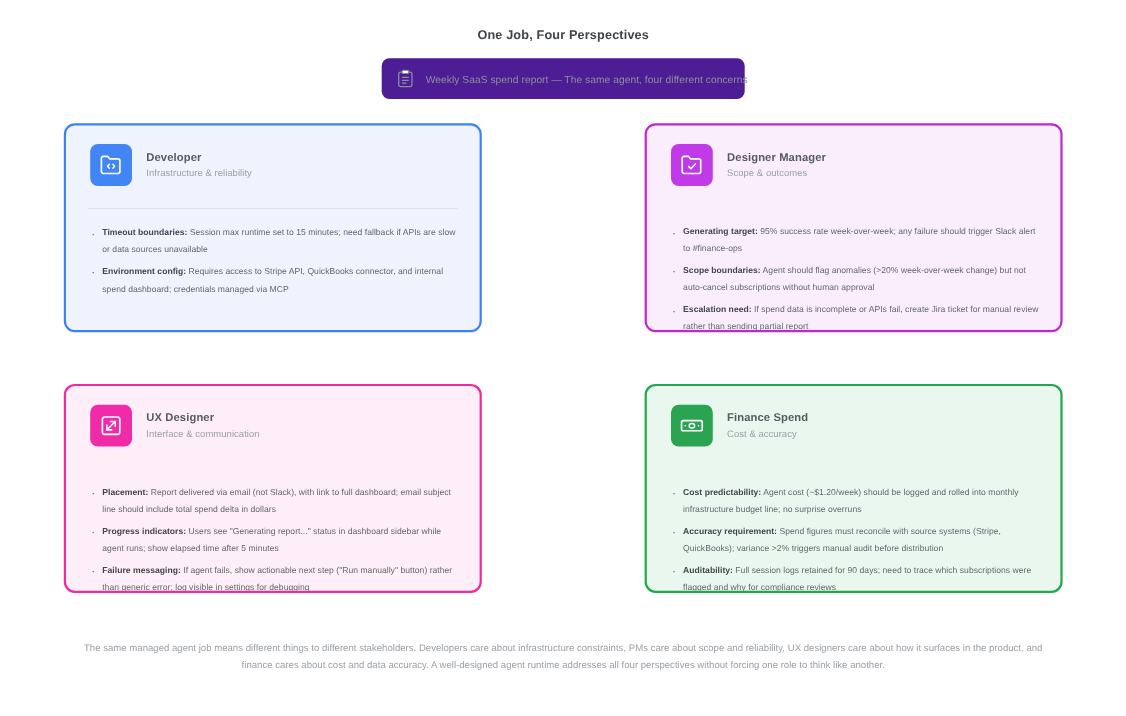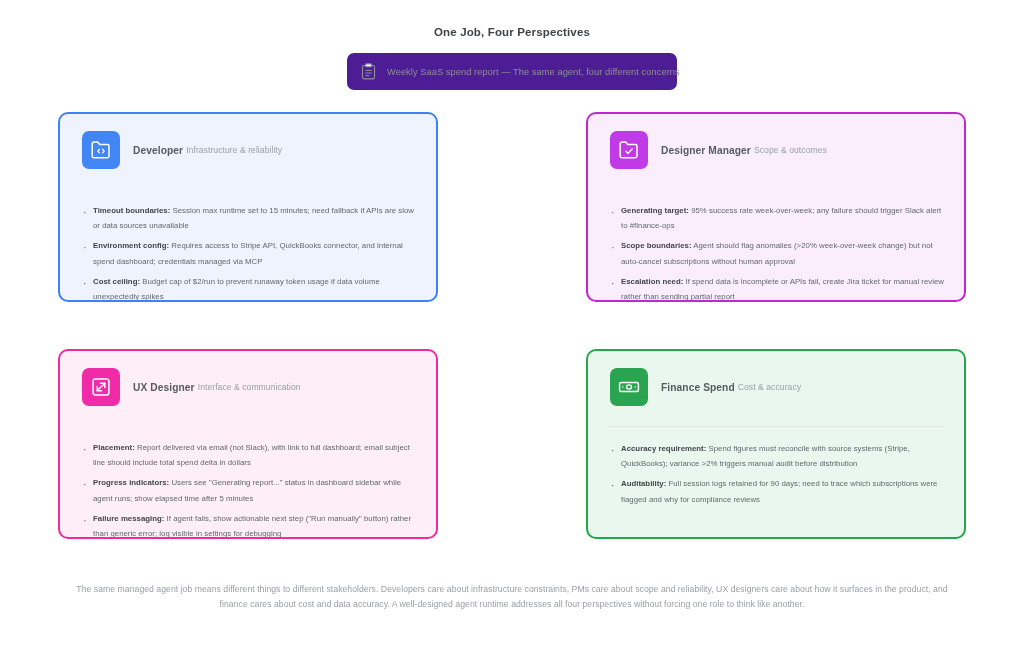--- a/index.html
+++ b/index.html
@@ -84,21 +84,21 @@
   }
   .card-icon {
     flex: 0 0 auto;
     width: 38px; height: 38px;
     border-radius: 7px;
     display: flex;
     align-items: center;
     justify-content: center;
   }
   .card-icon svg { display: block; }
-  .card-titles { display: flex; flex-direction: row; gap: 3px; justify-content: center; }
+  .card-titles { display: flex; flex-direction: column; gap: 3px; justify-content: center; }
   .card-title {
     font-size: 10.2px;
     font-weight: bold;
     color: #555b61;
     letter-spacing: 0.1px;
   }
   .card-sub {
     font-size: 8.6px;
     color: #9aa0a6;
     letter-spacing: 0.05px;
@@ -198,21 +198,20 @@
         </span>
         <span class="card-titles">
           <span class="card-title">Developer</span>
           <span class="card-sub">Infrastructure &amp; reliability</span>
         </span>
       </div>
       <div class="divider"></div>
       <ul class="bullets">
         <li><b>Timeout boundaries:</b><span> Session max runtime set to 15 minutes; need fallback if APIs are slow or data sources unavailable</span></li>
         <li><b>Environment config:</b><span> Requires access to Stripe API, QuickBooks connector, and internal spend dashboard; credentials managed via MCP</span></li>
-        <li><b>Cost ceiling:</b><span> Budget cap of $2/run to prevent runaway token usage if data volume unexpectedly spikes</span></li>
       </ul>
     </div>
 
     <div class="card pm">
       <div class="card-head">
         <span class="card-icon">
           <svg width="24" height="24" viewBox="0 0 24 24" fill="none" xmlns="http://www.w3.org/2000/svg">
             <path d="M3.2 5.8a1.7 1.7 0 0 1 1.7-1.7h3.9l1.9 2.3h7.6a1.7 1.7 0 0 1 1.7 1.7v9.9a1.7 1.7 0 0 1-1.7 1.7H4.9a1.7 1.7 0 0 1-1.7-1.7V5.8z" stroke="#ffffff" stroke-width="1.5" stroke-linejoin="round"></path>
             <path d="M9 13.3l2.1 2.1 4-4.4" stroke="#ffffff" stroke-width="1.4" stroke-linecap="round" stroke-linejoin="round"></path>
           </svg>
@@ -263,20 +262,21 @@
             <circle cx="18.1" cy="12" r="0.72" fill="#ffffff"></circle>
           </svg>
         </span>
         <span class="card-titles">
           <span class="card-title">Finance Spend</span>
           <span class="card-sub">Cost &amp; accuracy</span>
         </span>
       </div>
       <div class="divider"></div>
       <ul class="bullets">
+        <li><b>Cost predictability:</b><span> Agent cost (~$1.20/week) should be logged and rolled into monthly infrastructure budget line; no surprise overruns</span></li>
         <li><b>Accuracy requirement:</b><span> Spend figures must reconcile with source systems (Stripe, QuickBooks); variance &gt;2% triggers manual audit before distribution</span></li>
         <li><b>Auditability:</b><span> Full session logs retained for 90 days; need to trace which subscriptions were flagged and why for compliance reviews</span></li>
       </ul>
     </div>
 
   </div>
 
   <div class="footer">
     <p>The same managed agent job means different things to different stakeholders. Developers care about infrastructure constraints, PMs care about scope and reliability, UX designers care about how it surfaces in the product, and finance cares about cost and data accuracy. A well-designed agent runtime addresses all four perspectives without forcing one role to think like another.</p>
   </div>

